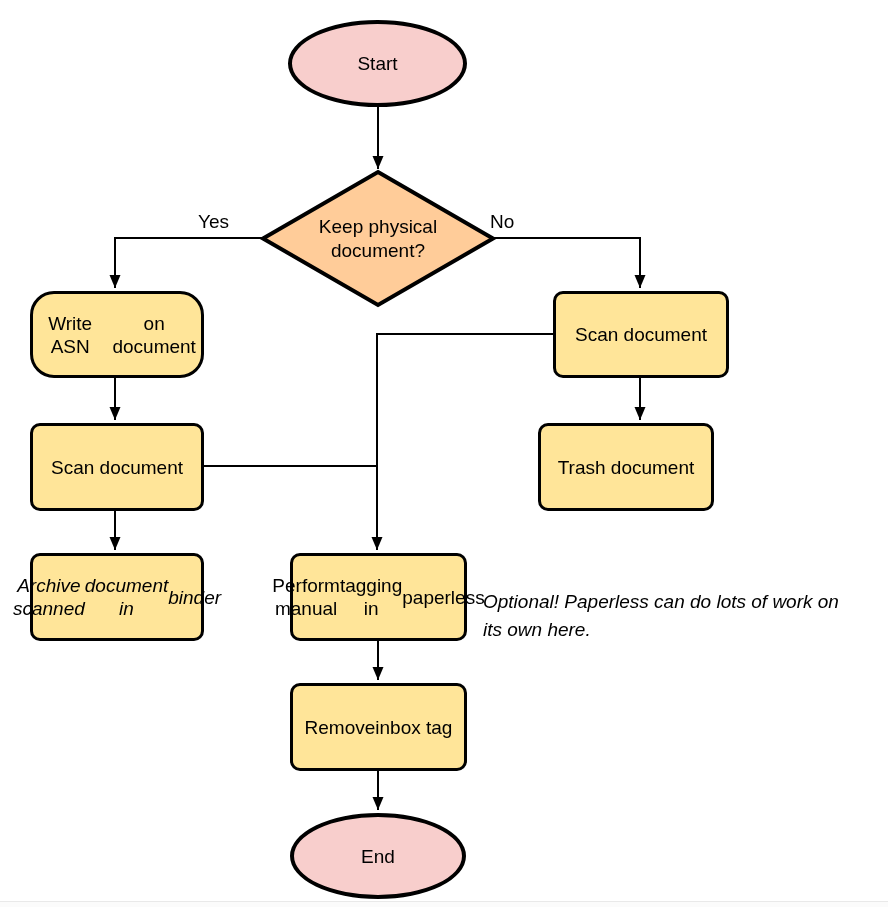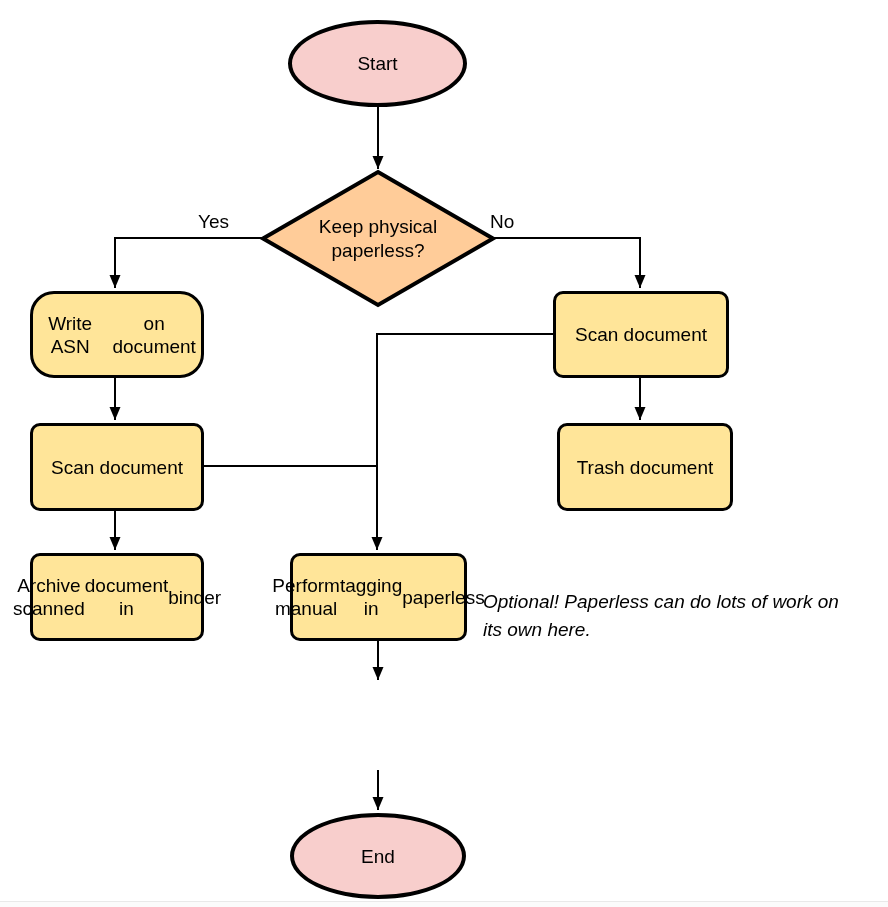--- a/index.html
+++ b/index.html
@@ -51,60 +51,64 @@
 
   <div class="node terminal" style="left:288px;top:20px;width:179px;height:87px;">
     <span>Start</span>
   </div>
 
   <svg class="decision-shape" style="left:259px;top:168px;" width="238" height="141" viewBox="0 0 238 141" xmlns="http://www.w3.org/2000/svg">
     <polygon points="119,4 234,70.5 119,137 4,70.5" style="fill:var(--decision-fill);stroke:var(--stroke);stroke-width:4;"></polygon>
   </svg>
   <div class="decision-label" style="left:259px;top:168px;width:238px;height:141px;">
       <div>Keep physical</div>
-      <div>paperless?</div>
+      <div>document?</div>
     </div>
 
   <div class="edge-label" style="left:198px;top:211px;width:60px;">Yes</div>
   <div class="edge-label" style="left:490px;top:211px;width:60px;">No</div>
 
   <div class="node process" style="left:30px;top:291px;width:174px;height:87px;border-radius:24px;">
       <div>Write ASN</div>
       <div>on document</div>
     </div>
 
   <div class="node process" style="left:30px;top:423px;width:174px;height:88px;">
       <div>Scan document</div>
     </div>
 
-  <div class="node process" style="left:30px;top:553px;width:174px;height:88px;">
+  <div class="node process" style="left:30px;top:553px;width:174px;height:88px;font-style:italic;">
       <div>Archive scanned</div>
       <div>document in</div>
       <div>binder</div>
     </div>
 
   <div class="node process" style="left:553px;top:291px;width:176px;height:87px;">
       <div>Scan document</div>
     </div>
 
-  <div class="node process" style="left:557px;top:423px;width:176px;height:88px;">
+  <div class="node process" style="left:538px;top:423px;width:176px;height:88px;">
       <div>Trash document</div>
     </div>
 
   <div class="node process" style="left:290px;top:553px;width:177px;height:88px;">
       <div>Perform manual</div>
       <div>tagging in</div>
       <div>paperless</div>
     </div>
 
   <div class="note" style="left:483px;top:588px;width:404px;">
       <div>Optional! Paperless can do lots of work on</div>
       <div>its own here.</div>
     </div>
 
+  <div class="node process" style="left:290px;top:683px;width:177px;height:88px;">
+      <div>Remove</div>
+      <div>inbox tag</div>
+    </div>
 
   <div class="node terminal" style="left:290px;top:813px;width:176px;height:86px;">
     <span>End</span>
   </div>
 
   <div class="bottom-sep"></div>
   <div class="bottom-strip"></div>
 </div>
 
 </body></html>

